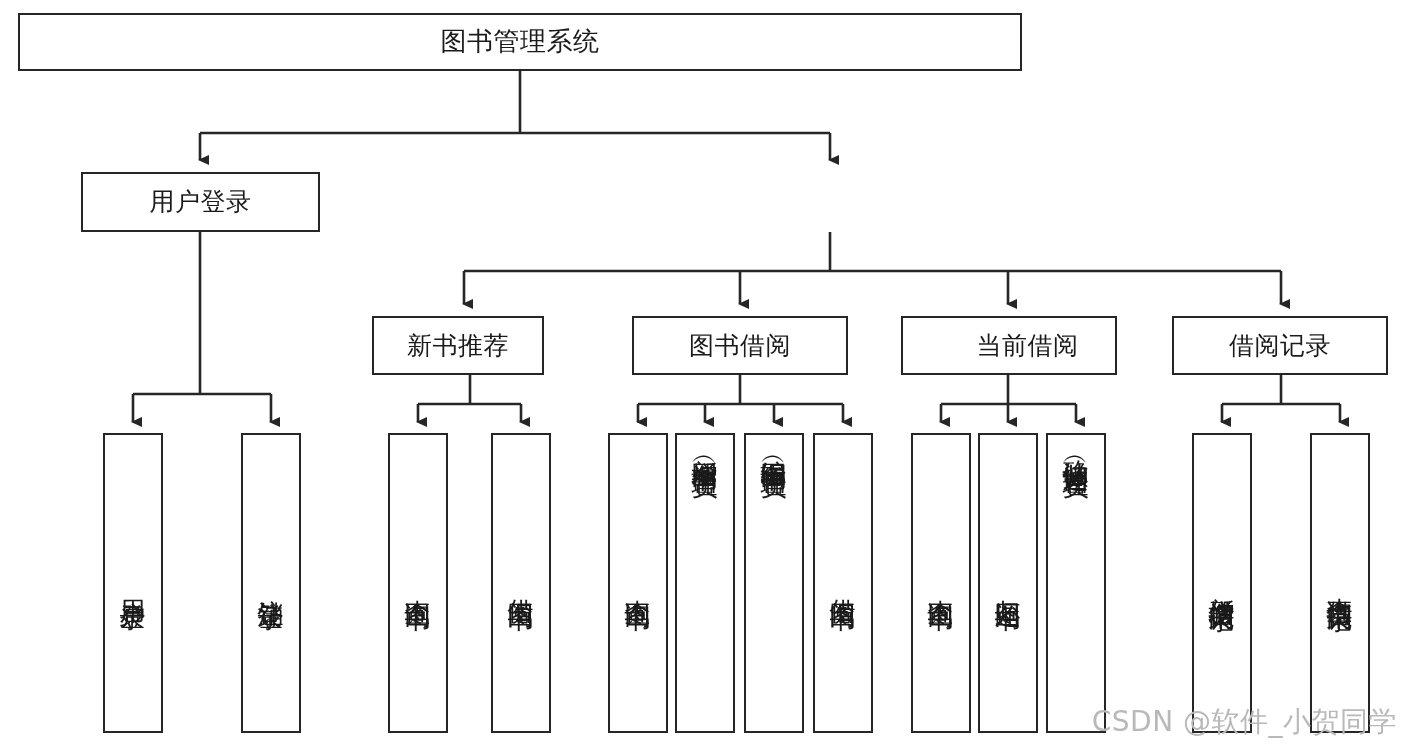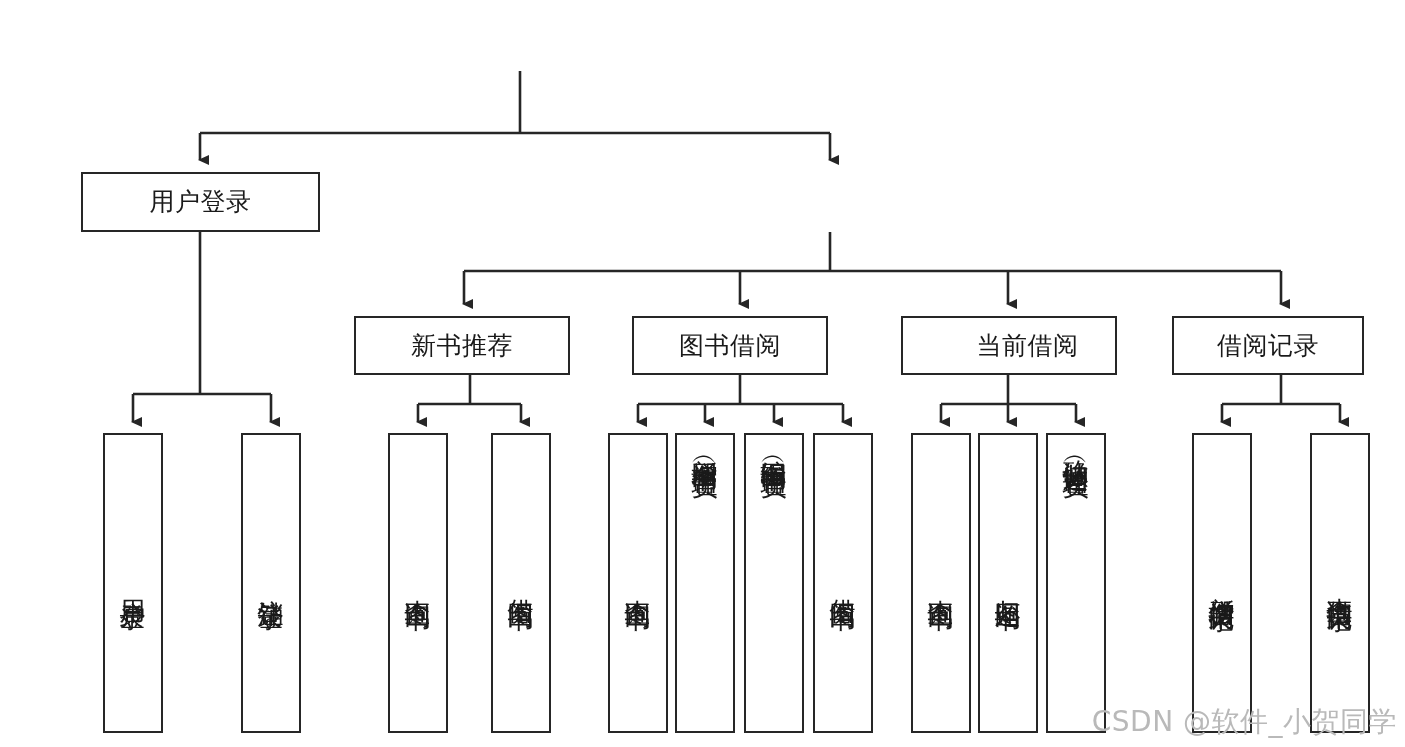--- a/index.html
+++ b/index.html
@@ -130,39 +130,42 @@
       <path d="M1008,404 L1008,422" marker-end="url(#arrow)"></path>
       <path d="M1076,404 L1076,422" marker-end="url(#arrow)"></path>
 
       <path d="M1281,375 L1281,404"></path>
       <path d="M1222,404 L1340,404"></path>
       <path d="M1222,404 L1222,422" marker-end="url(#arrow)"></path>
       <path d="M1340,404 L1340,422" marker-end="url(#arrow)"></path>
     </g>
   </svg>
 
+  <div class="node horiz root" style="left:18px; top:13px; width:1004px; height:58px;">
+    <span class="lbl">图书管理系统</span>
+  </div>
 
   <div class="node horiz" style="left:81px; top:172px; width:239px; height:60px;">
     <span class="lbl">用户登录</span>
   </div>
 
 
-  <div class="node horiz" style="left:354px; top:316px; width:216px; height:59px;">
+  <div class="node horiz" style="left:372px; top:316px; width:172px; height:59px;">
     <span class="lbl">新书推荐</span>
   </div>
 
-  <div class="node horiz" style="left:632px; top:316px; width:196px; height:59px;justify-content:center;">
+  <div class="node horiz" style="left:632px; top:316px; width:216px; height:59px;justify-content:center;">
     <span class="lbl">图书借阅</span>
   </div>
 
   <div class="node horiz" style="left:901px; top:316px; width:216px; height:59px;padding-left:37px;">
     <span class="lbl">当前借阅</span>
   </div>
 
-  <div class="node horiz" style="left:1172px; top:316px; width:192px; height:59px;">
+  <div class="node horiz" style="left:1172px; top:316px; width:216px; height:59px;">
     <span class="lbl">借阅记录</span>
   </div>
 
   <div class="node vert mid" style="left:103px; top:433px; width:60px; height:300px;">
     <span class="lbl">用户登录</span>
   </div>
 
   <div class="node vert mid" style="left:241px; top:433px; width:60px; height:300px;">
     <span class="lbl">注销登录</span>
   </div>

